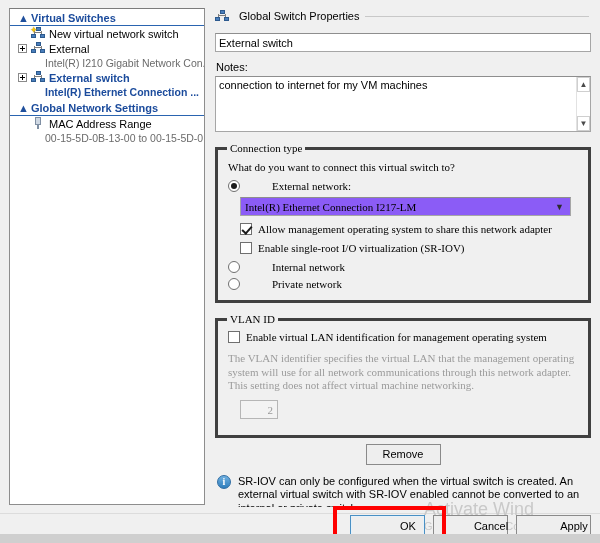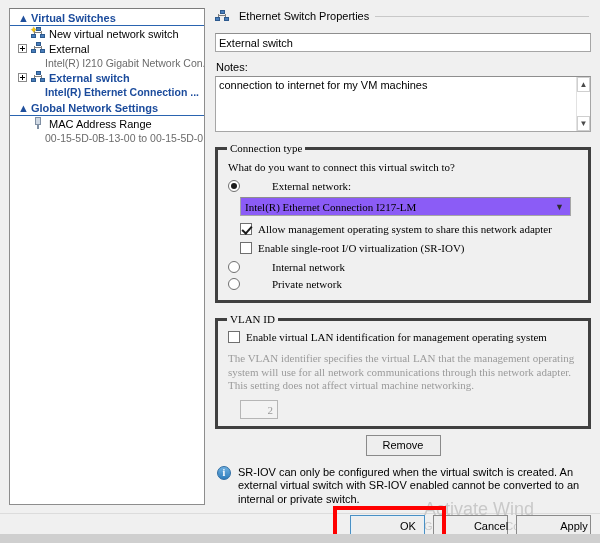--- a/index.html
+++ b/index.html
@@ -253,21 +253,21 @@
 
   <div class="right">
 
     <div class="sect-head">
       <span class="ico">
         <span class="nsw">
           <u class="l3"></u><u class="l1"></u><u class="l2"></u>
           <i class="a"></i><i class="b"></i><i class="c"></i>
         </span>
       </span>
-      <span class="t">Ethernet Switch Properties</span>
+      <span class="t">Global Switch Properties</span>
       <span class="rule"></span>
     </div>
 
     <input class="tbox" type="text" value="External switch" style="">
 
     <div class="flabel" style="margin-top:9px;">Notes:</div>
     <div class="notes-wrap">
       <textarea class="notes" style="">connection to internet for my VM machines</textarea>
       <div class="vsb">
         <div class="ar top">▲</div>
@@ -305,21 +305,21 @@
         <span class="opttext">Internal network</span>
       </div>
 
       <div class="optline" style="margin-bottom:1px;">
         <span class="radio"></span>
         <span class="opttext">Private network</span>
       </div>
     </fieldset>
 
     
-    <fieldset style="margin-bottom:6px;padding-bottom:7px;">
+    <fieldset style="margin-bottom:6px;padding-bottom:16px;">
       <legend>VLAN ID</legend>
 
       <div class="chkline" style="margin-left:2px;margin-bottom:0;">
         <span class="chk"></span>
         <span class="chktext">Enable virtual LAN identification for management operating system</span>
       </div>
 
       <div class="vlanhelp">The VLAN identifier specifies the virtual LAN that the management operating system will use for all network communications through this network adapter. This setting does not affect virtual machine networking.</div>
 
       <div class="spin">2</div>

